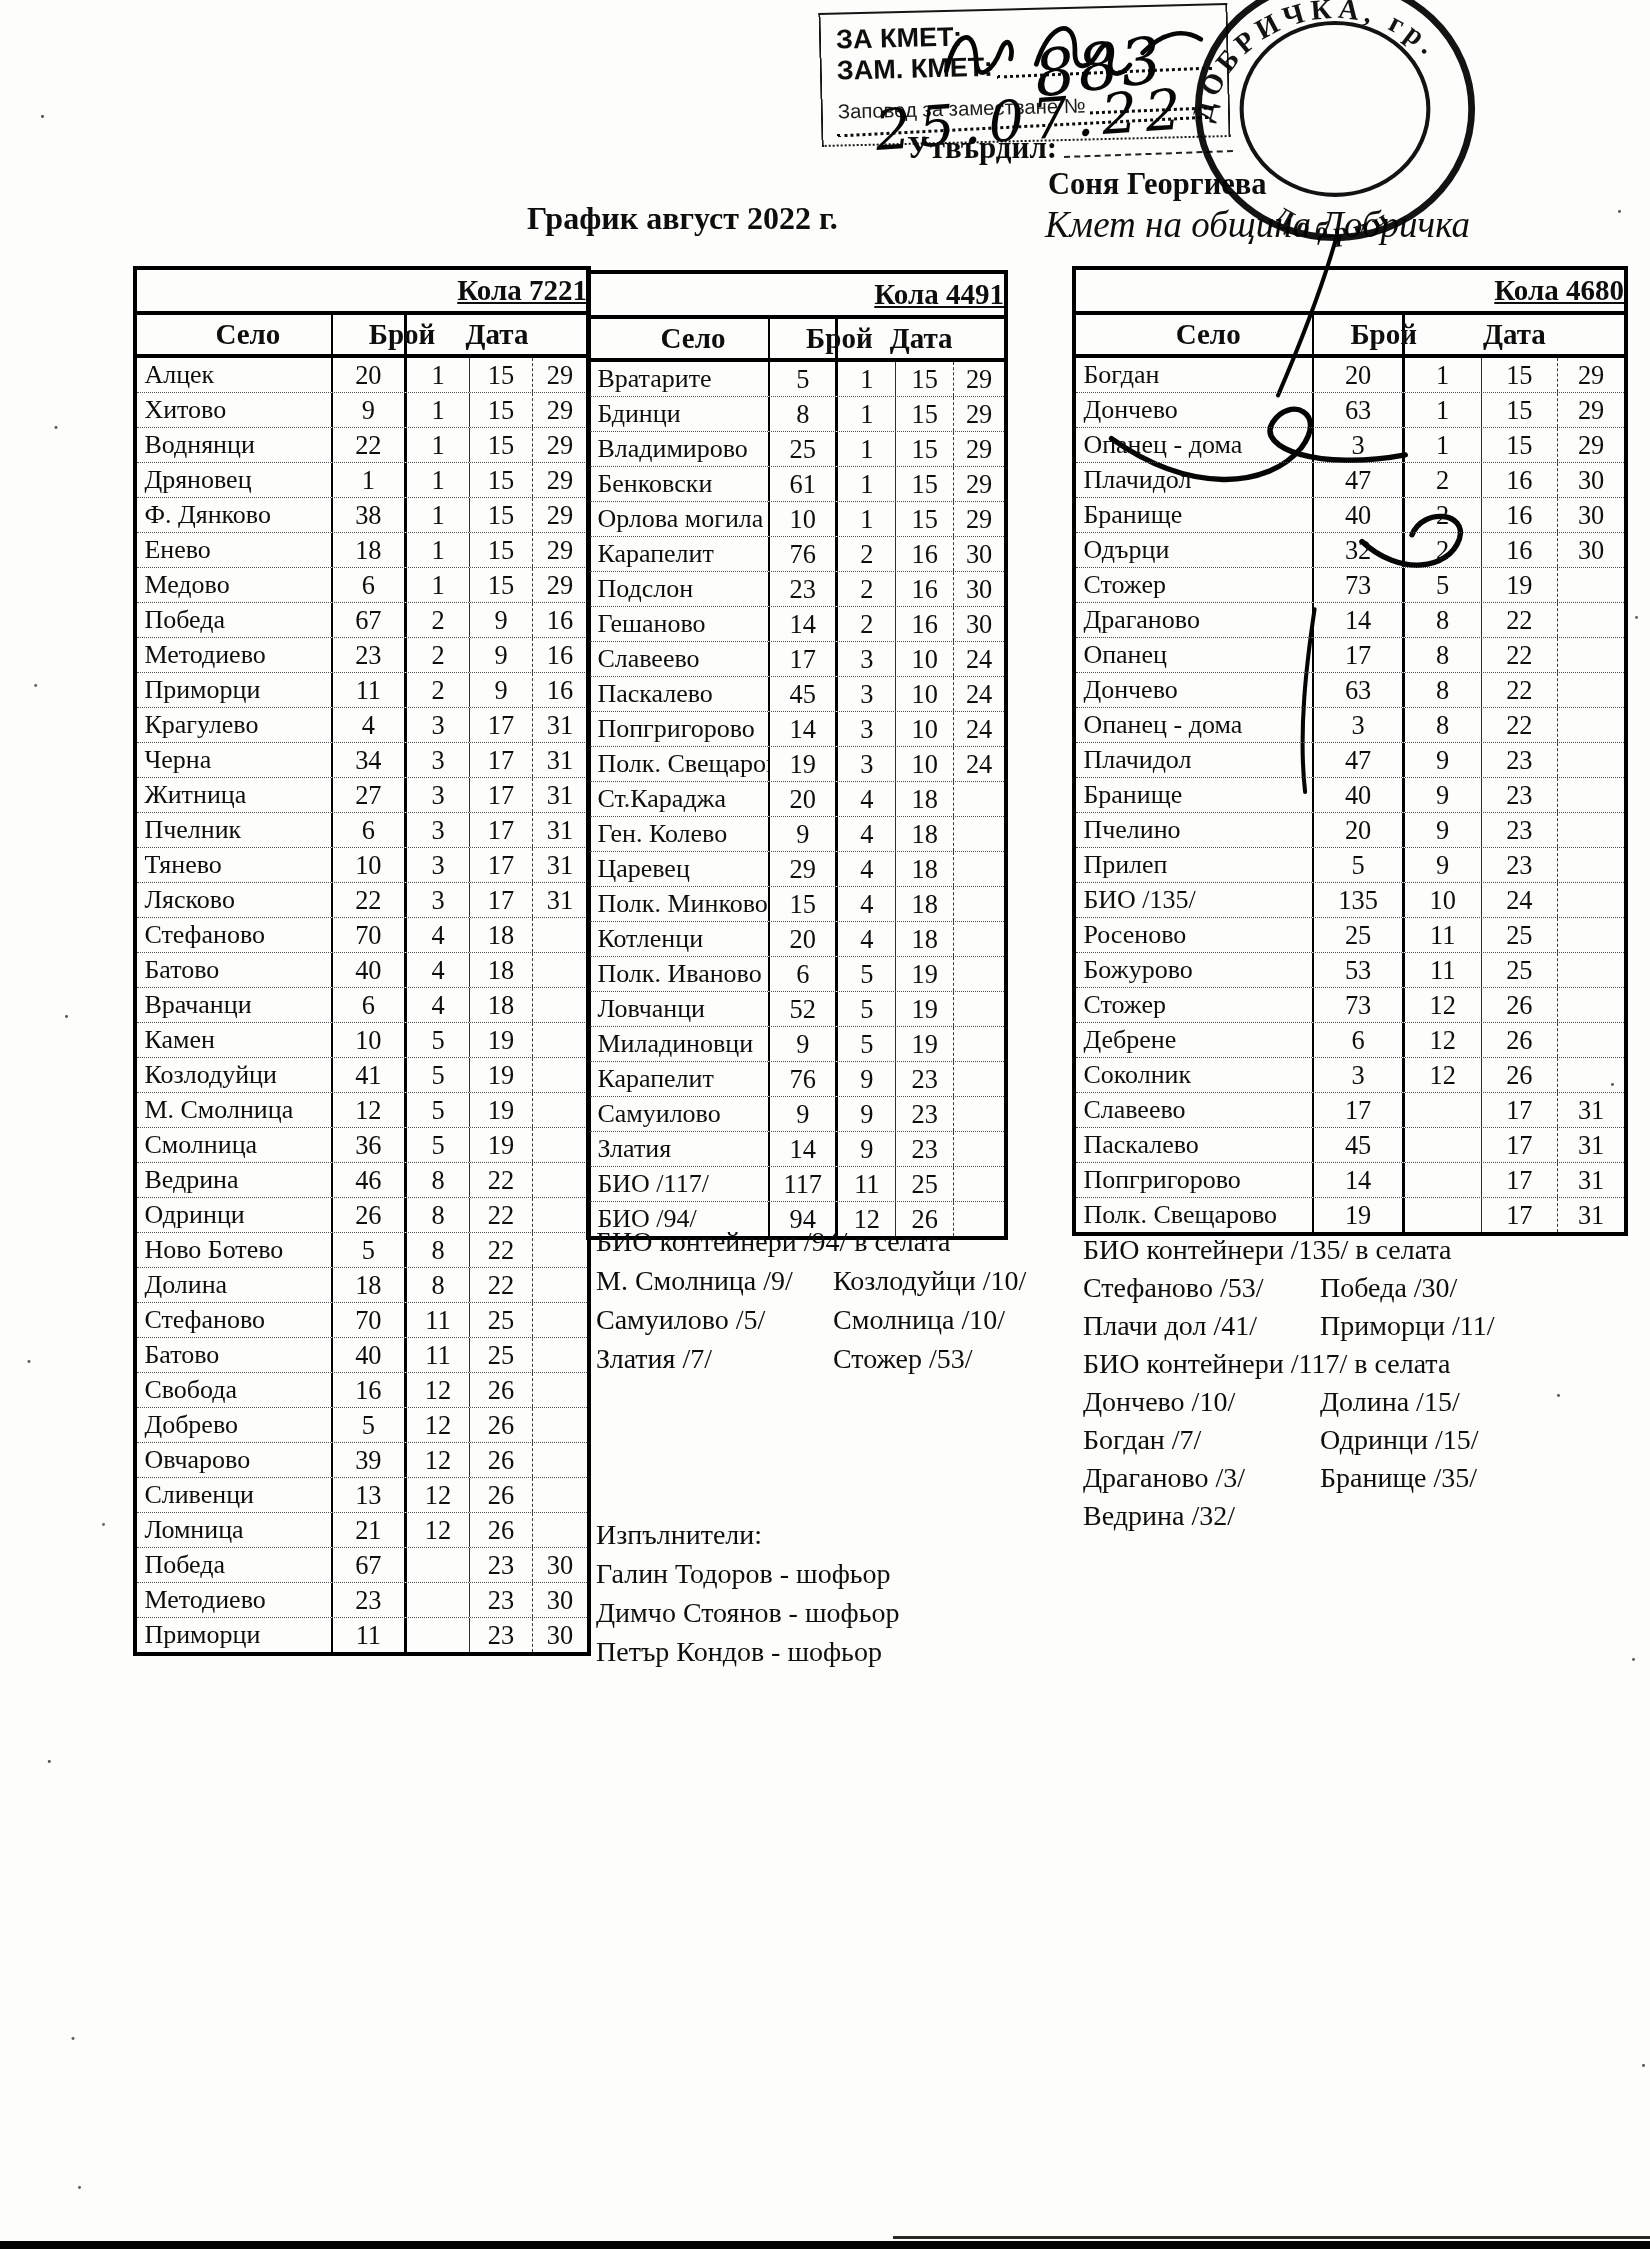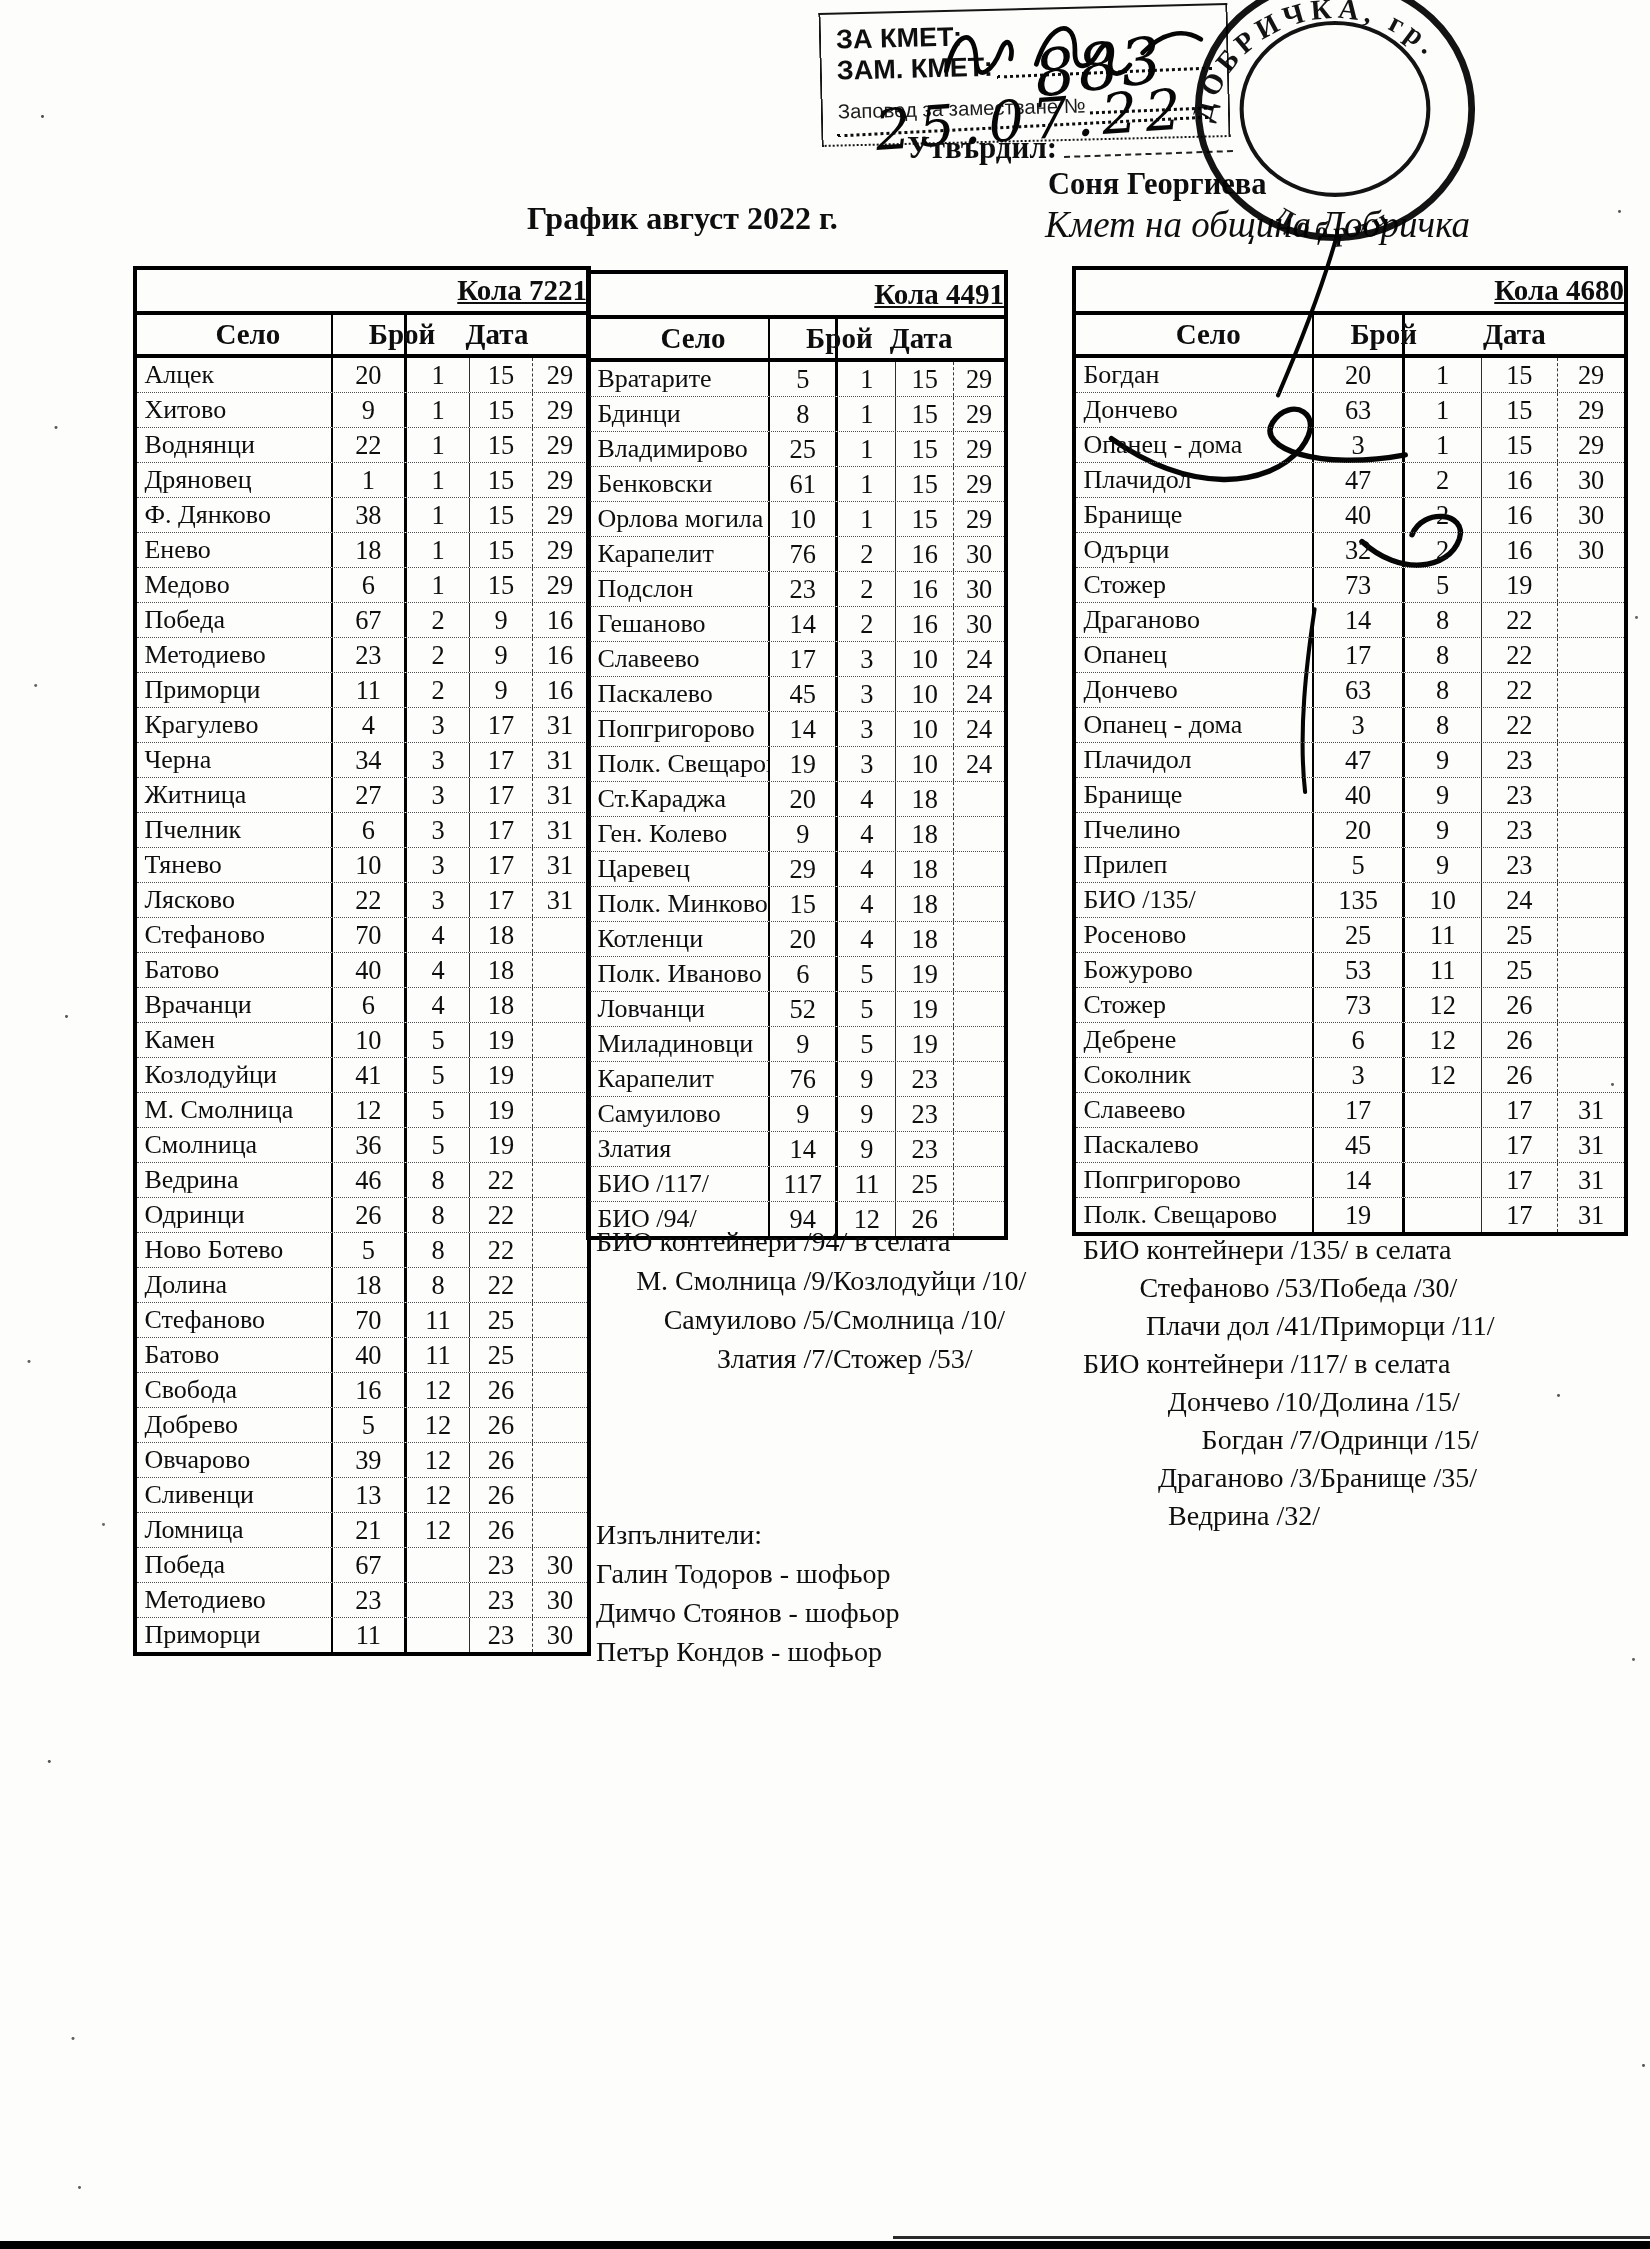--- a/index.html
+++ b/index.html
@@ -42,21 +42,21 @@
   .cell{overflow:hidden;white-space:nowrap;}
   .c-selo{padding-left:7.4px;text-align:left;border-right:2.7px solid #000;font-size:26px;}
   .c-broy{text-align:center;border-right:3.4px solid #000;}
   .c-d1{text-align:center;border-right:1.4px solid #2e2e2e;}
   .c-d2{text-align:center;border-right:1.4px dashed #383838;}
   .c-d3{text-align:center;}
   
   .notes-mid{position:absolute;left:596px;top:1222px;width:482px;font-size:28px;}
   .notes-right{position:absolute;left:1083px;top:1231px;width:449px;font-size:28px;}
   .note-title{height:39px;line-height:39px;white-space:nowrap;}
-  .note-line{display:flex;height:39px;line-height:39px;white-space:nowrap;text-align:right;}
+  .note-line{display:flex;height:39px;line-height:39px;white-space:nowrap;}
   .notes-right .note-line{height:38px;line-height:38px;}
   .note-l{min-width:237px;}
   .exec{position:absolute;left:596px;top:1515px;font-size:28px;}
   .exec-line{height:39px;line-height:39px;white-space:nowrap;}
   
   .bottom-bar{position:absolute;left:0;bottom:0;width:100%;height:9.5px;background:#000;}
   .bottom-bar2{position:absolute;right:0;bottom:10.8px;width:758px;height:3.4px;background:#2a2a2a;}
   .noise{position:absolute;left:41px;top:115px;width:2.7px;height:3.4px;background:#4f4f4f;border-radius:1.4px;
     box-shadow: 13.5px 311px 0 #5a5a5a, -6.8px 569px 0 #666, 24px 900px 0 #555, -13.5px 1245px 0 #606060,
     6.8px 1645px 0 #555, 30.5px 1922px 0 #5f5f5f, 1577px 95px 0 #585858, 1594px 501px 0 #666,

